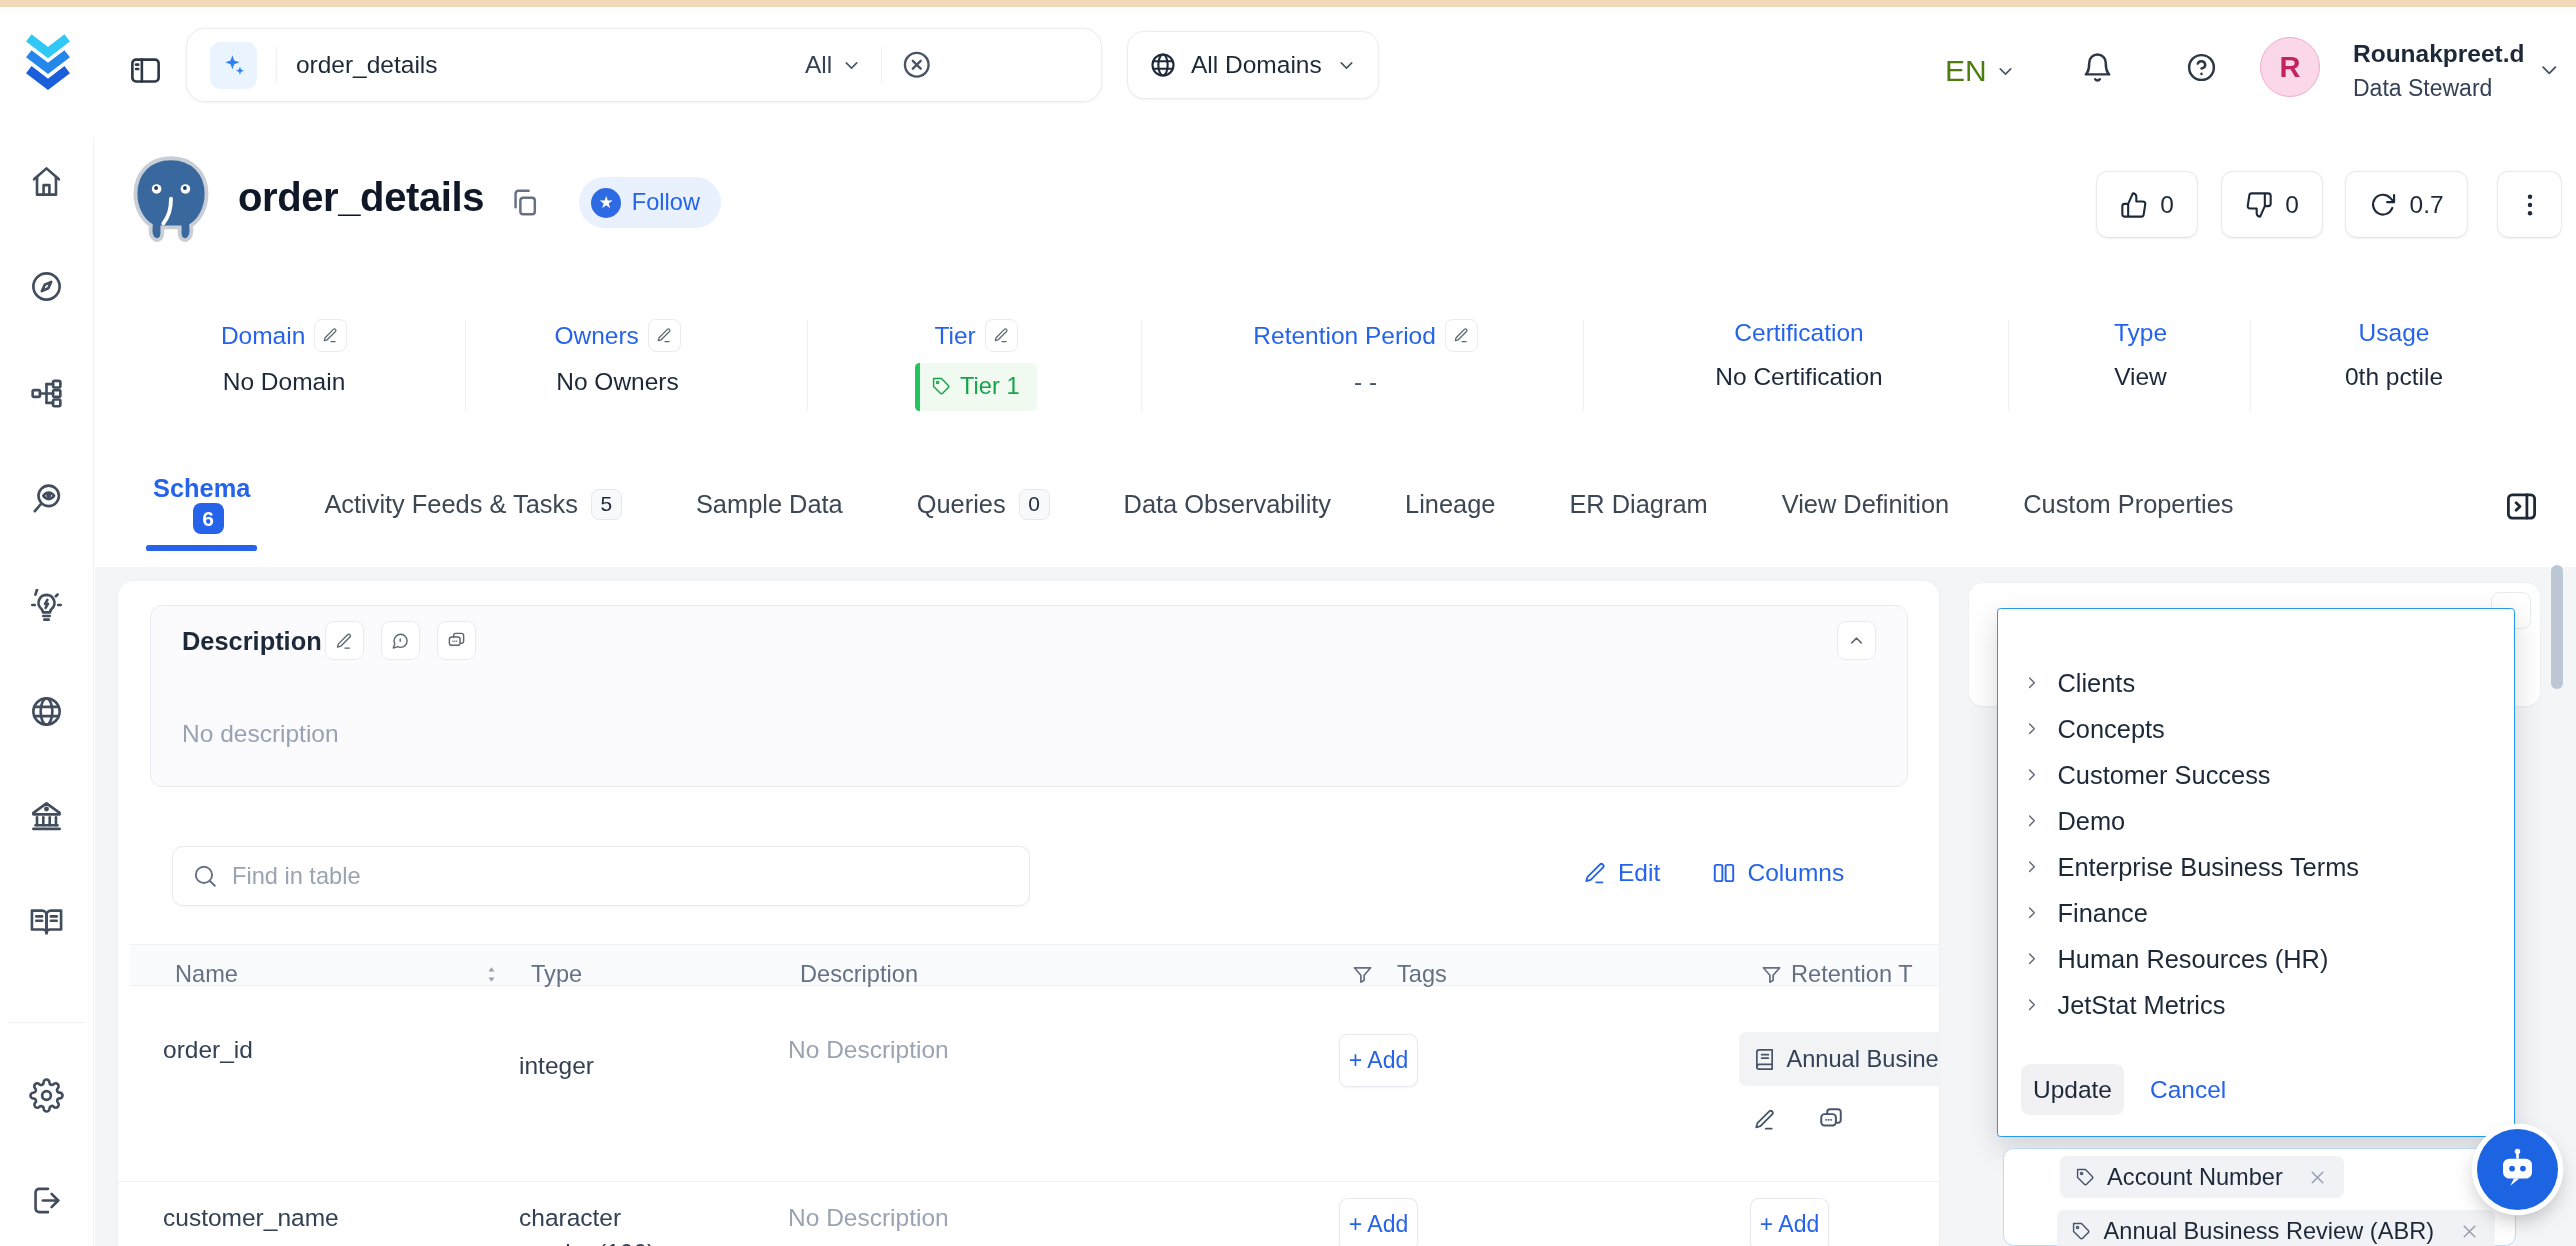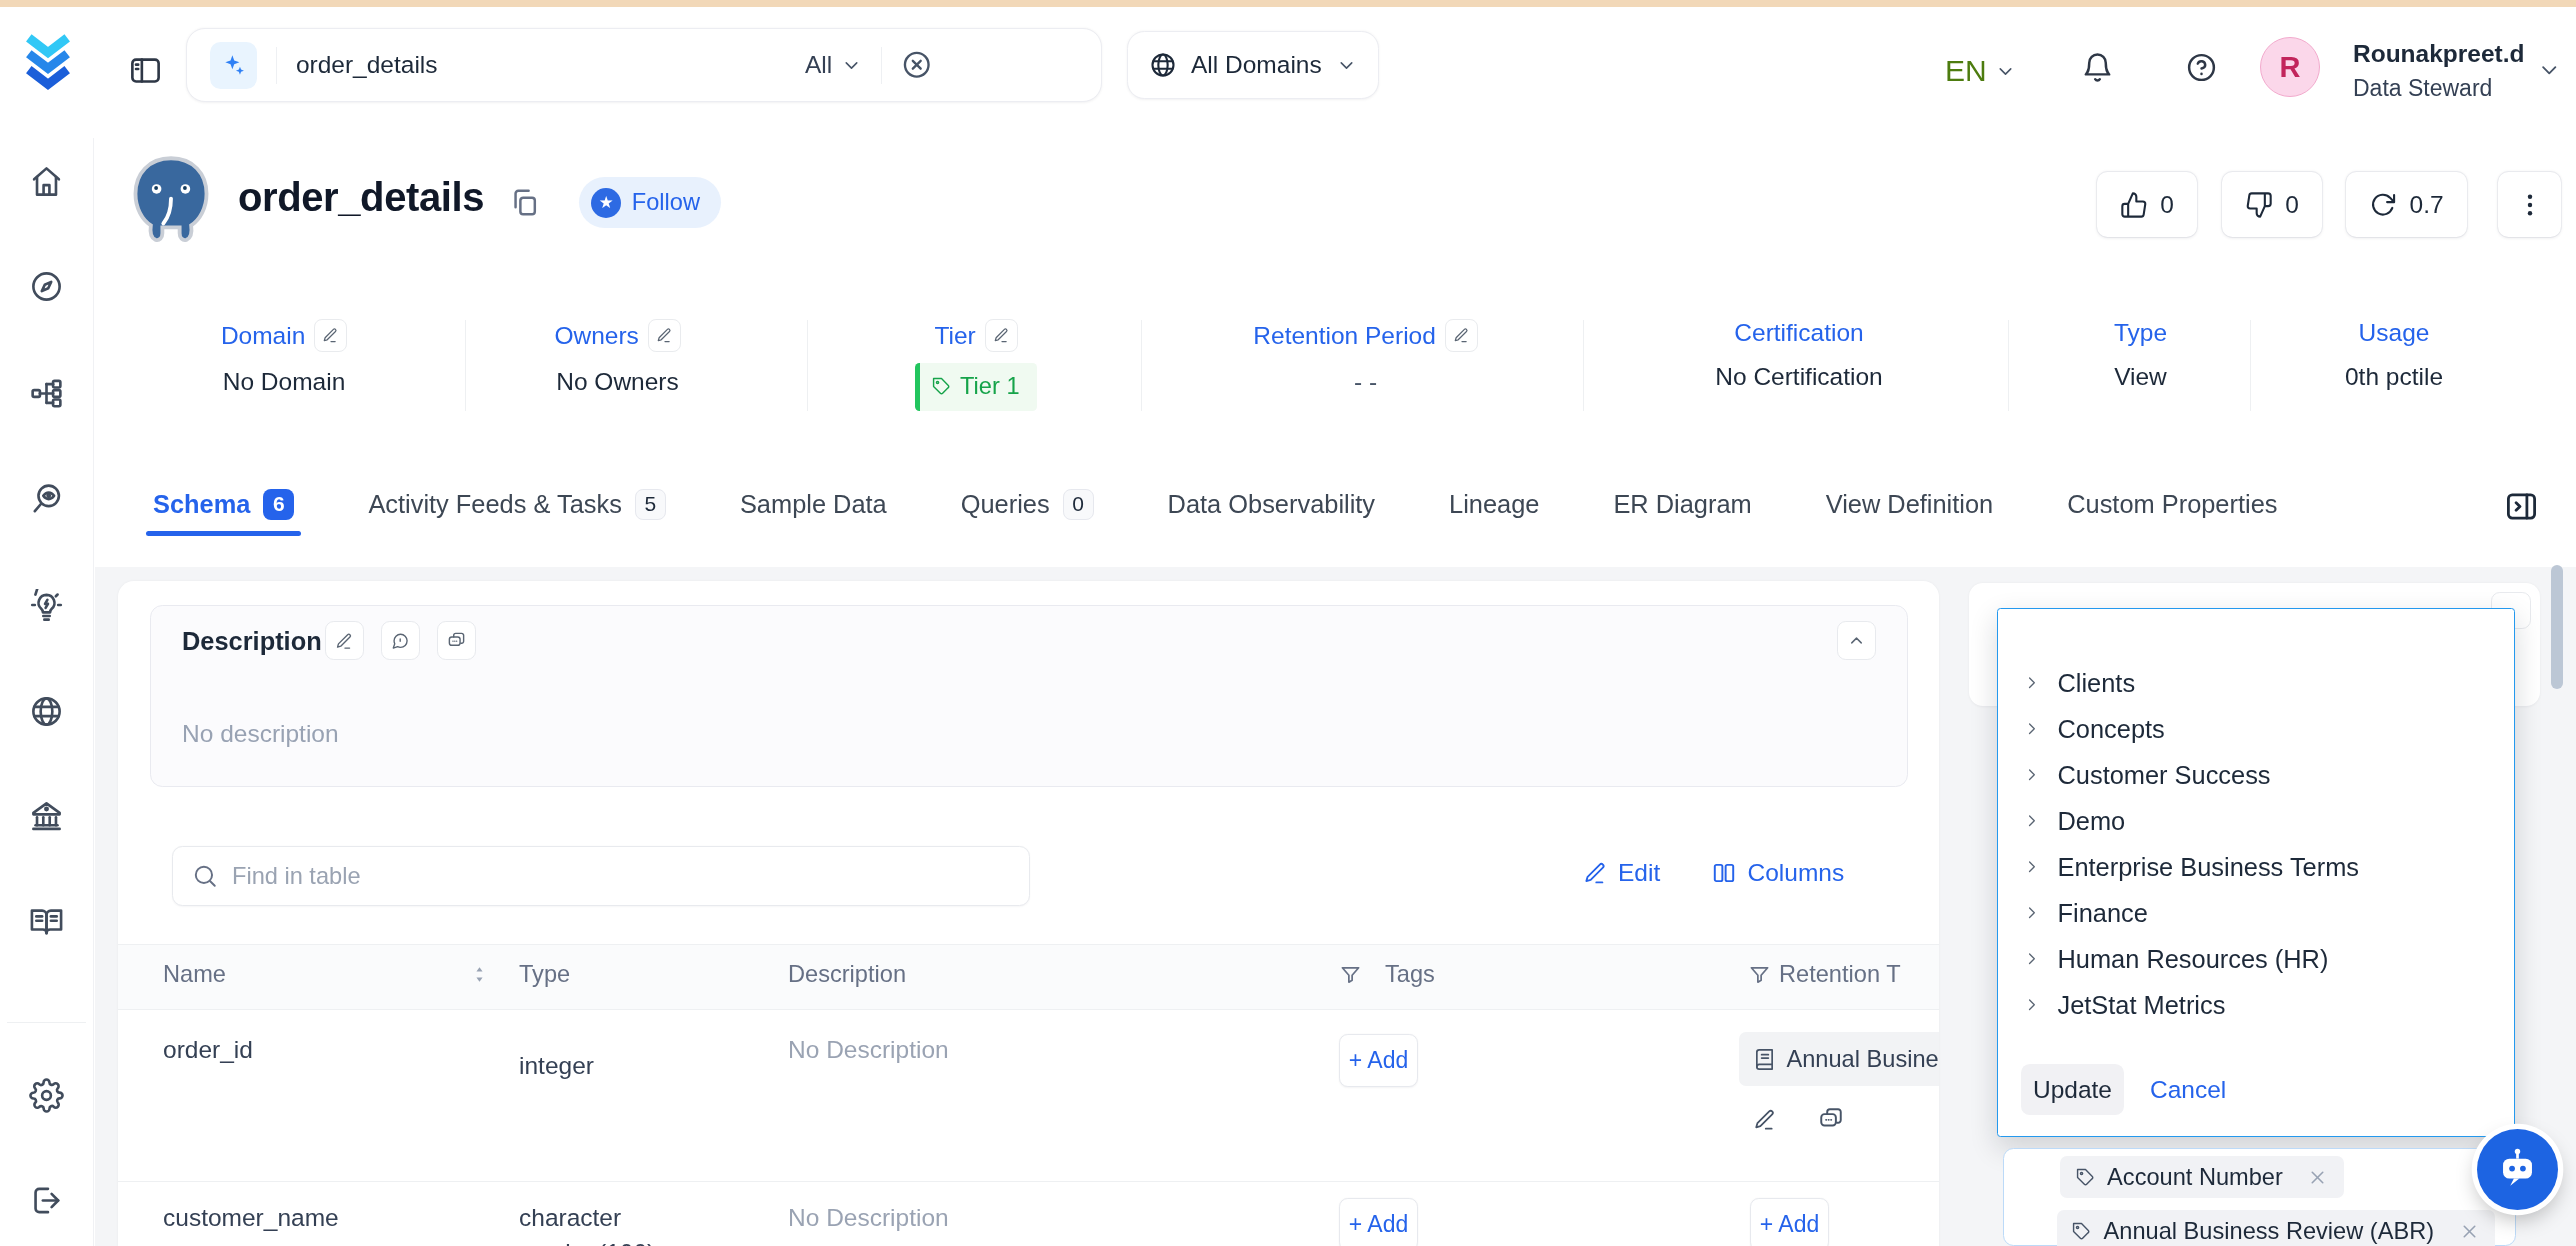--- a/index.html
+++ b/index.html
@@ -30,21 +30,21 @@
   .mcell { text-align:center; }
   .mlabel { color:#2563eb; font-size:24.5px; font-weight:500; display:inline-flex; align-items:center; gap:8.8px; }
   .editbtn { width:33px; height:33px; border-radius:7.9px; background:#fff; border:0.9px solid #e9ebee; display:inline-flex; align-items:center; justify-content:center; color:#5a6573; }
   .mvalue { margin-top:15.8px; font-size:24.5px; color:#1d2939; }
   .mdiv { width:0.9px; background:#eef0f2; top:320px; height:91px; }
   .tier-badge { display:inline-flex; align-items:center; gap:8.8px; border-left:5.3px solid #22c55e; background:#f0faf1; border-radius:4.4px; padding:10.5px 17.5px 10.5px 12.3px; color:#16a34a; font-size:23.6px; }
 
   
   .tabs { position:absolute; left:153px; top:481px; height:46px; display:flex; gap:74px; align-items:center; }
   .tab { position:relative; font-size:25.4px; color:#3d4754; display:flex; align-items:center; white-space:nowrap; cursor:default; }
-  .tab.active { color:#2563eb; font-weight:700; }
+  .tab.active { color:#2563eb; font-weight:700;flex-direction:column; }
   .tab.active::after { content:""; position:absolute; left:-7px; right:-7px; bottom:-16.6px; height:5.3px; border-radius:2.6px; background:#2563eb; }
   .badge { height:31px; min-width:31px; padding:0 7.9px; border-radius:7.9px; display:inline-flex; align-items:center; justify-content:center; font-size:21px; margin-left:13px; font-weight:400; }
   .badge.blue { background:#2563eb; color:#fff; font-weight:600; }
   .badge.grey { background:#f8f9fb; border:0.9px solid #e6e8ee; color:#1d2939; }
 
   
   .content-bg { background:#f4f5f7; }
   .main-card { background:#fff; border-radius:15.8px 15.8px 0 0; box-shadow:0 0.9px 2.6px rgba(16,24,40,.05); overflow:hidden; }
   .desc-card { background:#fbfbfd; border:0.9px solid #e9eaf0; border-radius:12.3px; }
   .small-btn { width:39px; height:39px; border-radius:8.8px; background:#fff; border:0.9px solid #e8eaee; display:flex; align-items:center; justify-content:center; color:#5a6573; }
@@ -541,21 +541,21 @@
         </svg>
       <span>Edit</span>
     </div>
     <div class="abs blue-action" style="left:1593px;top:278px">
       <svg class="ic" width="26" height="26" viewBox="0 0 30 30">
           <use href="#s-columns"></use>
         </svg>
       <span>Columns</span>
     </div>
 
-    <div class="abs thead" style="left:0;top:363px;width:1821px;height:66px">
+    <div class="abs thead" style="left:12px;top:363px;width:1821px;height:42px">
       <span class="abs th" style="left:45px;top:15.8px">Name</span>
       <svg class="abs ic" style="left:350px;top:17.5px;color:#98a2b3" width="23" height="23" viewBox="0 0 26 26">
           <use href="#s-sort"></use>
         </svg>
       <span class="abs th" style="left:401px;top:15.8px">Type</span>
       <span class="abs th" style="left:670px;top:15.8px">Description</span>
       <svg class="abs ic" style="left:1221px;top:17.5px;color:#667085" width="23" height="23" viewBox="0 0 26 26">
           <use href="#s-filter"></use>
         </svg>
       <span class="abs th" style="left:1267px;top:15.8px">Tags</span>

